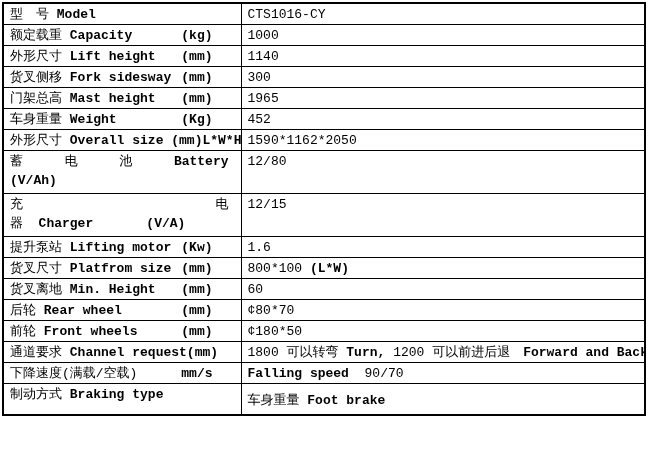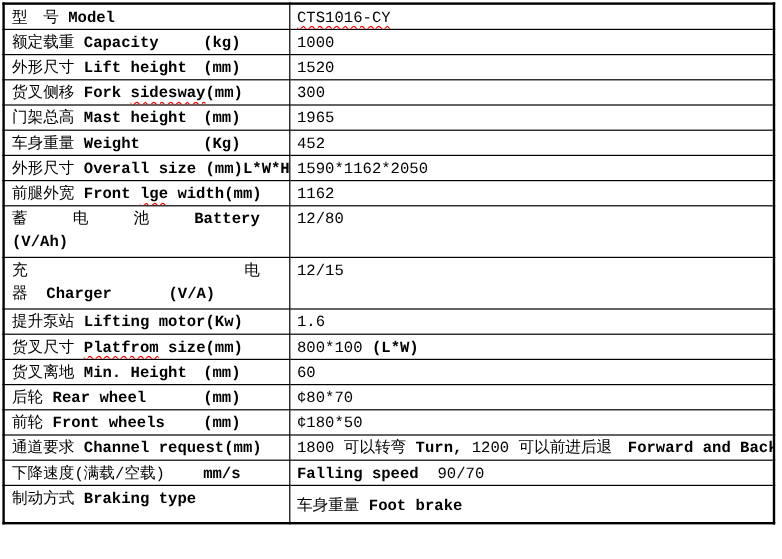--- a/index.html
+++ b/index.html
@@ -32,27 +32,26 @@
   tr.h2 { height: 43px; }
   tr:last-child { height: 31px; }
   tr:last-child td.value-cell { vertical-align: bottom; padding-bottom: 4px; }
   .line {
     line-height: 19px;
     white-space: pre;
   }
   .line.between {
     display: flex;
     justify-content: space-between;
-    padding-right: 14px;
+    padding-right: 2px;
   }
   .line.between.pad-lg > .grp:last-child { margin-right: 26px; }
   .line.between.pad-sm > .grp:last-child { margin-right: 10px; }
   .b { font-weight: bold; }
   .sq {
-    text-decoration: underline;
     text-decoration-style: wavy;
     text-decoration-color: #ff0000;
     text-decoration-thickness: 1px;
     text-underline-offset: 3px;
   }
   .value-cell .line { padding-right: 2px; }
 </style>
 </head>
 <body>
 
@@ -76,21 +75,21 @@
         </td>
         <td class="value-cell">
           <div class="line flow"><span class="grp"><span>1000</span></span></div>
         </td>
       </tr>
       <tr>
         <td class="label-cell">
           <div class="line between pad-lg"><span class="grp"><span>外形尺寸 </span><span class="b">Lift height</span></span><span class="grp"><span class="b">(mm)</span></span></div>
         </td>
         <td class="value-cell">
-          <div class="line flow"><span class="grp"><span>1520</span></span></div>
+          <div class="line flow"><span class="grp"><span>1140</span></span></div>
         </td>
       </tr>
       <tr>
         <td class="label-cell">
           <div class="line between pad-lg"><span class="grp"><span>货叉侧移 </span><span class="b">Fork </span><span class="b sq">sidesway</span></span><span class="grp"><span class="b">(mm)</span></span></div>
         </td>
         <td class="value-cell">
           <div class="line flow"><span class="grp"><span>300</span></span></div>
         </td>
       </tr>
@@ -109,28 +108,20 @@
         <td class="value-cell">
           <div class="line flow"><span class="grp"><span>452</span></span></div>
         </td>
       </tr>
       <tr>
         <td class="label-cell">
           <div class="line flow"><span class="grp"><span>外形尺寸 </span><span class="b">Overall size (mm)L*W*H</span></span></div>
         </td>
         <td class="value-cell">
           <div class="line flow"><span class="grp"><span>1590*1162*2050</span></span></div>
-        </td>
-      </tr>
-      <tr>
-        <td class="label-cell">
-          <div class="line between pad-lg"><span class="grp"><span>前腿外宽 </span><span class="b">Front </span><span class="b sq">lge</span><span class="b"> width</span></span><span class="grp"><span class="b">(mm)</span></span></div>
-        </td>
-        <td class="value-cell">
-          <div class="line flow"><span class="grp"><span>1162</span></span></div>
         </td>
       </tr>
       <tr class="h2">
         <td class="label-cell">
           <div class="line between pad-sm"><span class="grp"><span>蓄</span></span><span class="grp"><span>电</span></span><span class="grp"><span>池</span></span><span class="grp"><span class="b">Battery</span></span></div>
           <div class="line flow"><span class="grp"><span class="b">(V/Ah)</span></span></div>
         </td>
         <td class="value-cell">
           <div class="line flow"><span class="grp"><span>12/80</span></span></div>
         </td>

